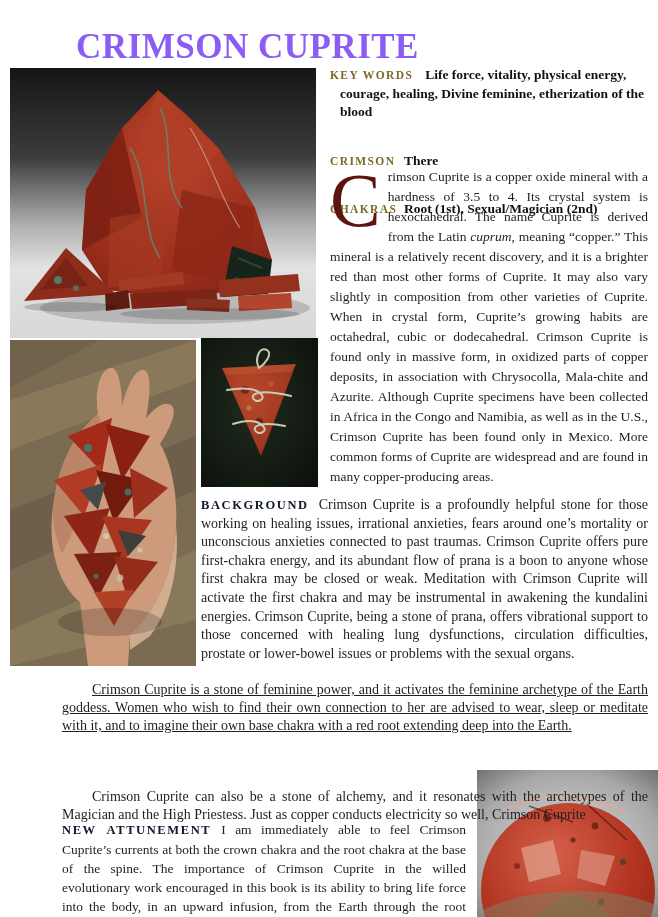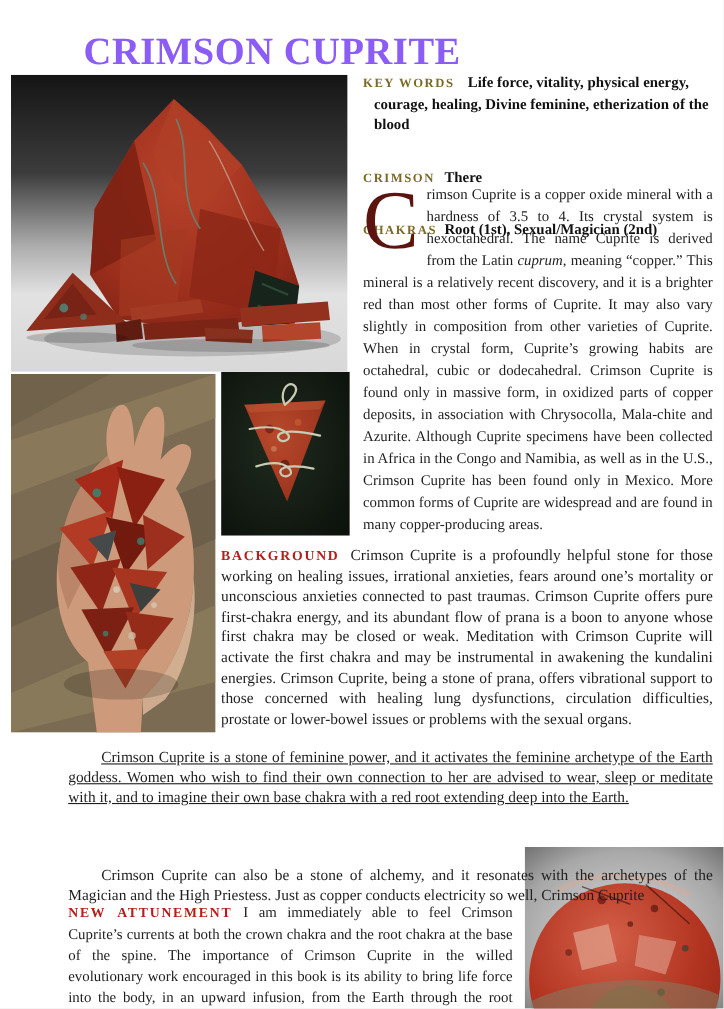--- a/index.html
+++ b/index.html
@@ -36,21 +36,21 @@
     position:absolute; left:330px; top:167px; width:318px;
     text-align:justify; font-size:13.5px; line-height:20px;
   }
   .dropcap {
     float:left; font-size:76px; line-height:60px; color:#5c150e;
     margin:3px 7px 0 0; font-family:"Liberation Serif", serif;
   }
   .lat { font-style:italic; }
   
   .section-heading {
-    font-weight:bold; color:#b91c1c; letter-spacing:1.6px;
+    font-weight:bold; color:#0f172a; letter-spacing:1.6px;
     font-size:12.5px; margin-right:10px; white-space:nowrap;
   }
   .bg-col {
     position:absolute; left:201px; top:496px; width:447px;
     text-align:justify; font-size:14px; line-height:18.6px;
   }
   .para-feminine {
     position:absolute; left:62px; top:681px; width:586px;
     text-align:justify; font-size:14px; line-height:18px; text-indent:30px;text-decoration:underline;
   }

